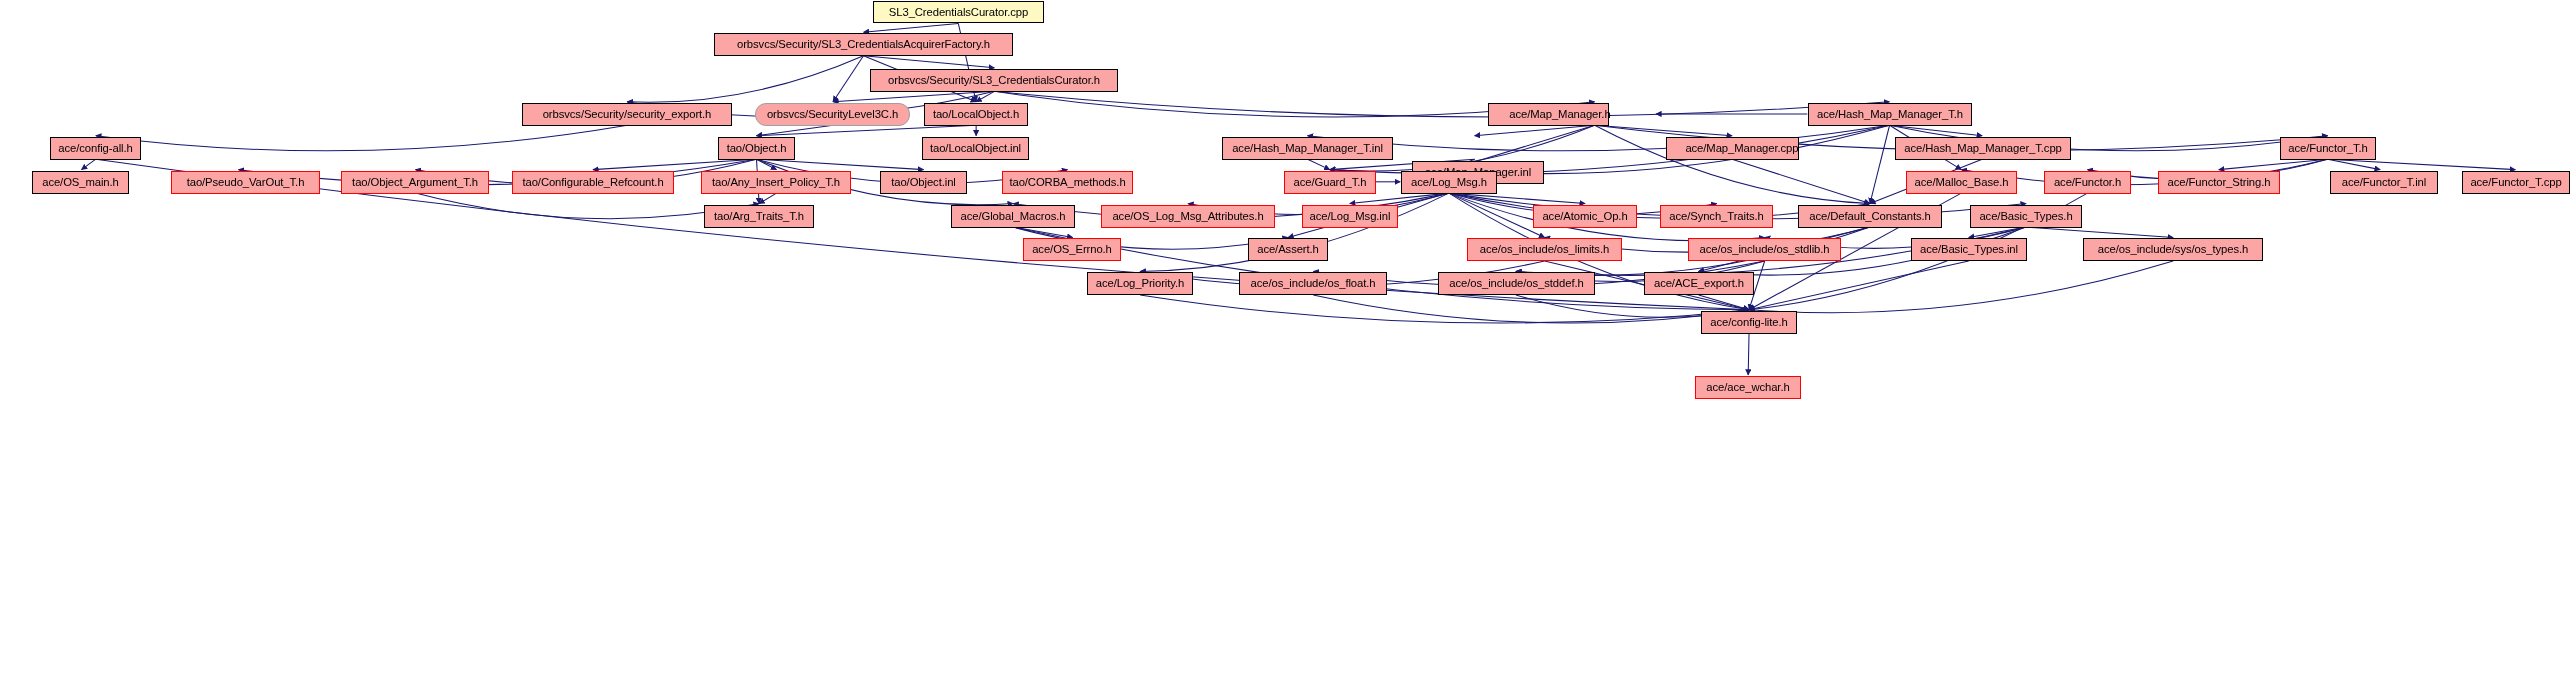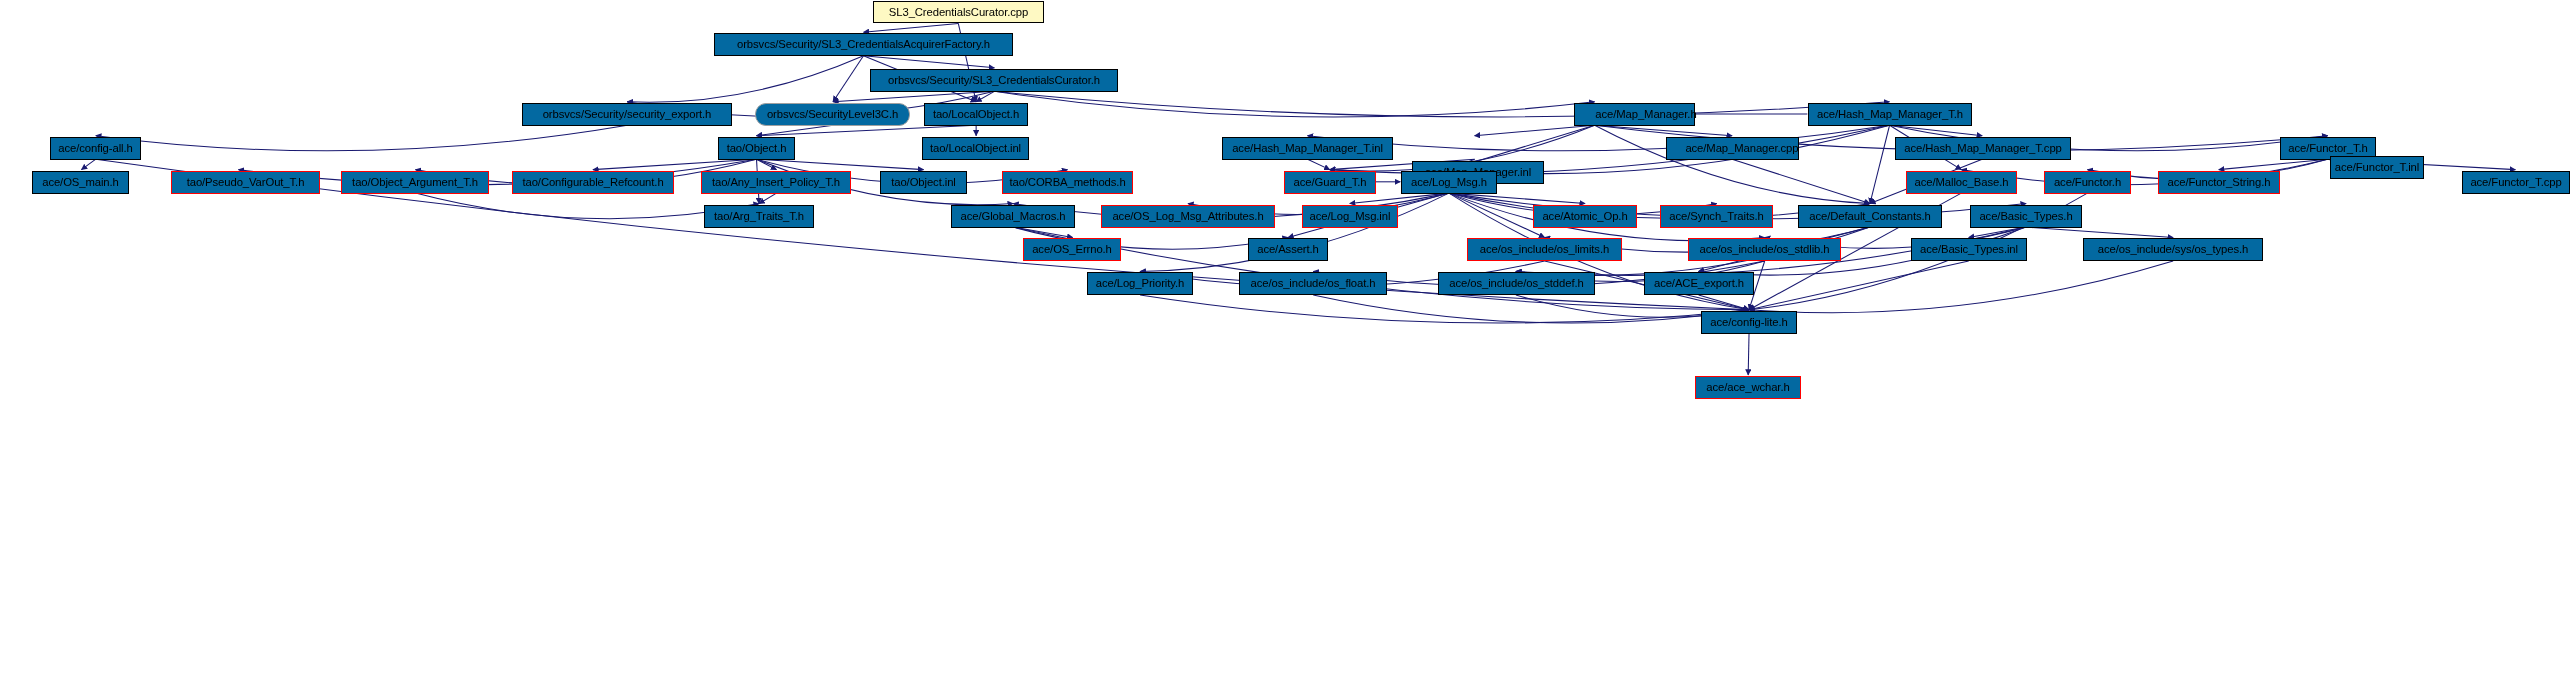--- a/index.html
+++ b/index.html
@@ -24,21 +24,21 @@
     pointer-events: none;
   }
   .node {
     position: absolute;
     box-sizing: border-box;
     display: flex;
     align-items: center;
     justify-content: center;
     height: 22.6px;
     border: 0.9px solid #000000;
-    background: #0369a1;
+    background: #fca5a5;
     color: #000000;
     font-size: 11.3px;
     line-height: 1;
     white-space: nowrap;
     letter-spacing: -0.1px;
     padding: 0 5.2px;
     z-index: 5;
   }
   .node.red   { border-color: #ff0000; }
   .node.gray  { border-color: #a0a0a0; border-radius: 11px; }
@@ -146,21 +146,21 @@
         <path d="M 2010 383 Q 2009.5 407 2009 431" marker-end="url(#arrow)"></path>
       </g>
   </svg>
   <div id="node-layer">
       <div class="node root" style="left: 873px; top: 0.9px; width: 171px;">SL3_CredentialsCurator.cpp</div>
       <div class="node" style="left: 714px; top: 33px; width: 299px;">orbsvcs/Security/SL3_CredentialsAcquirerFactory.h</div>
       <div class="node" style="left: 870px; top: 69px; width: 248px;">orbsvcs/Security/SL3_CredentialsCurator.h</div>
       <div class="node" style="left: 522px; top: 103px; width: 210px;">orbsvcs/Security/security_export.h</div>
       <div class="node gray" style="left: 755px; top: 103px; width: 155px;">orbsvcs/SecurityLevel3C.h</div>
       <div class="node" style="left: 924px; top: 103px; width: 104px;">tao/LocalObject.h</div>
-      <div class="node" style="left: 1574px; top: 103px; width: 121px; padding-left: 28px;">ace/Map_Manager.h</div>
+      <div class="node" style="left: 1488px; top: 103px; width: 121px; padding-left: 28px;">ace/Map_Manager.h</div>
       <div class="node" style="left: 1808px; top: 103px; width: 164px;">ace/Hash_Map_Manager_T.h</div>
       <div class="node" style="left: 50px; top: 137px; width: 91px;">ace/config-all.h</div>
       <div class="node" style="left: 718px; top: 137px; width: 77px;">tao/Object.h</div>
       <div class="node" style="left: 922px; top: 137px; width: 107px;">tao/LocalObject.inl</div>
       <div class="node" style="left: 1222px; top: 137px; width: 171px;">ace/Hash_Map_Manager_T.inl</div>
       <div class="node" style="left: 1412px; top: 137px; width: 132px; margin-top: 24px;">ace/Map_Manager.inl</div>
       <div class="node" style="left: 1666px; top: 137px; width: 133px; padding-left: 24px;">ace/Map_Manager.cpp</div>
       <div class="node" style="left: 1895px; top: 137px; width: 176px;">ace/Hash_Map_Manager_T.cpp</div>
       <div class="node" style="left: 2280px; top: 137px; width: 96px;">ace/Functor_T.h</div>
       <div class="node" style="left: 32px; top: 171px; width: 97px;">ace/OS_main.h</div>
@@ -168,21 +168,21 @@
       <div class="node red" style="left: 341px; top: 171px; width: 148px;">tao/Object_Argument_T.h</div>
       <div class="node red" style="left: 512px; top: 171px; width: 162px;">tao/Configurable_Refcount.h</div>
       <div class="node red" style="left: 701px; top: 171px; width: 150px;">tao/Any_Insert_Policy_T.h</div>
       <div class="node" style="left: 880px; top: 171px; width: 87px;">tao/Object.inl</div>
       <div class="node red" style="left: 1002px; top: 171px; width: 131px;">tao/CORBA_methods.h</div>
       <div class="node red" style="left: 1284px; top: 171px; width: 92px;">ace/Guard_T.h</div>
       <div class="node" style="left: 1401px; top: 171px; width: 96px;">ace/Log_Msg.h</div>
       <div class="node red" style="left: 1906px; top: 171px; width: 111px;">ace/Malloc_Base.h</div>
       <div class="node red" style="left: 2044px; top: 171px; width: 87px;">ace/Functor.h</div>
       <div class="node red" style="left: 2158px; top: 171px; width: 122px;">ace/Functor_String.h</div>
-      <div class="node" style="left: 2330px; top: 156px; width: 94px;">ace/Functor_T.inl</div>
+      <div class="node" style="left: 2330px; top: 171px; width: 108px;">ace/Functor_T.inl</div>
       <div class="node" style="left: 2462px; top: 171px; width: 108px;">ace/Functor_T.cpp</div>
       <div class="node" style="left: 704px; top: 205px; width: 110px;">tao/Arg_Traits_T.h</div>
       <div class="node" style="left: 951px; top: 205px; width: 124px;">ace/Global_Macros.h</div>
       <div class="node red" style="left: 1101px; top: 205px; width: 174px;">ace/OS_Log_Msg_Attributes.h</div>
       <div class="node red" style="left: 1302px; top: 205px; width: 96px;">ace/Log_Msg.inl</div>
       <div class="node red" style="left: 1533px; top: 205px; width: 104px;">ace/Atomic_Op.h</div>
       <div class="node red" style="left: 1660px; top: 205px; width: 113px;">ace/Synch_Traits.h</div>
       <div class="node" style="left: 1798px; top: 205px; width: 144px;">ace/Default_Constants.h</div>
       <div class="node" style="left: 1970px; top: 205px; width: 112px;">ace/Basic_Types.h</div>
       <div class="node red" style="left: 1023px; top: 238px; width: 98px;">ace/OS_Errno.h</div>

